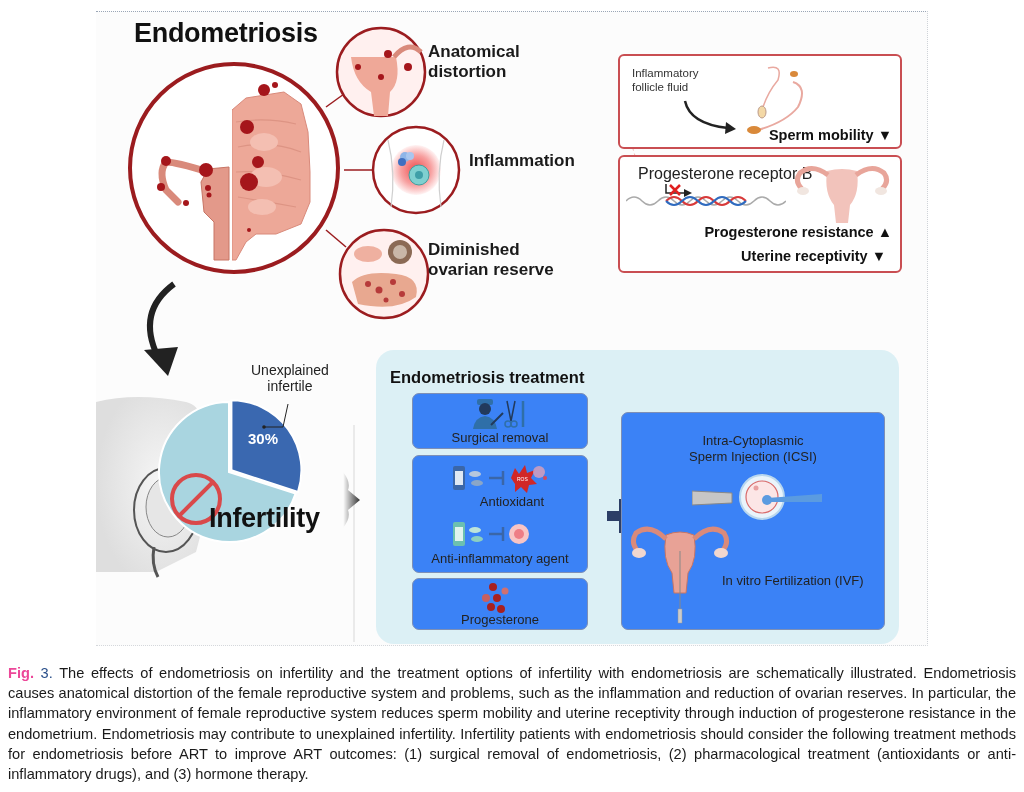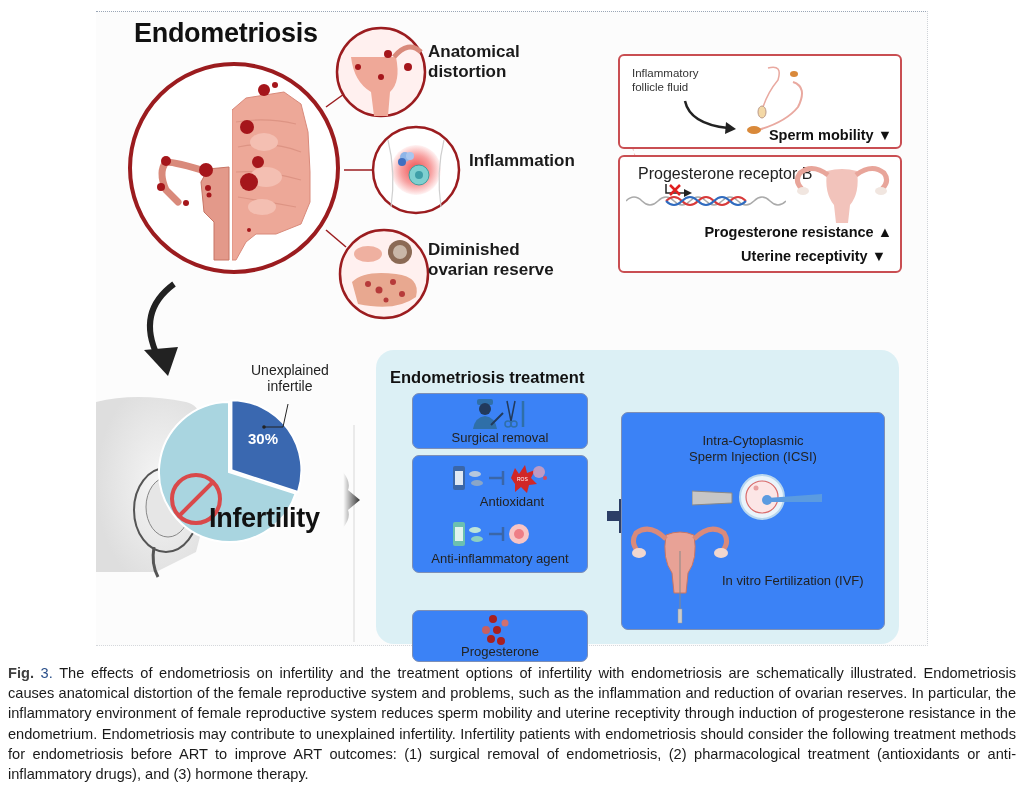--- a/index.html
+++ b/index.html
@@ -38,29 +38,29 @@
   .treat-panel {
     position: absolute; left: 280px; top: 338px; width: 523px; height: 294px;
     background: #dcf0f5; border-radius: 18px;
   }
   .treat-title { left: 14px; top: 18px; font-size: 16.5px; font-weight: bold; white-space: nowrap; }
   .art-title { left: 296px; top: 20px; width: 200px; font-size: 16.5px; font-weight: bold; text-align: center; line-height: 20px; margin-top: 44px; }
 
   .blue-box { position: absolute; background: #3b82f6; border: 1.5px solid #7d8fb6; border-radius: 7px; padding-left: 6px; }
   .tb1 { left: 36px; top: 43px; width: 176px; height: 56px; }
   .tb2 { left: 36px; top: 105px; width: 176px; height: 118px; }
-  .tb3 { left: 36px; top: 228px; width: 176px; height: 52px; margin-top: 32px; }
+  .tb3 { left: 36px; top: 228px; width: 176px; height: 52px; }
   .art-box { left: 245px; top: 62px; width: 264px; height: 218px; }
   .box-cap { position: absolute; left: 0; width: 100%; text-align: center; font-size: 13px; color: #222; white-space: nowrap; }
 
   .caption {
     position: absolute; left: 8px; top: 663px; width: 1008px;
     font-size: 14.6px; line-height: 20.2px; color: #1a1a1a; text-align: justify;
   }
-  .caption .fig-label { color: #404040; font-weight: bold; }
+  .caption .fig-label { color: #ec4899; font-weight: bold; }
   .caption .fig-num { color: #2a4f8a; }
 </style>
 </head>
 <body>
 
 <div class="figure-panel">
 
   <svg class="svg-layer" viewBox="0 0 832 635">
     <defs>
       <radialGradient id="inflGlow" cx="50%" cy="50%" r="50%">

